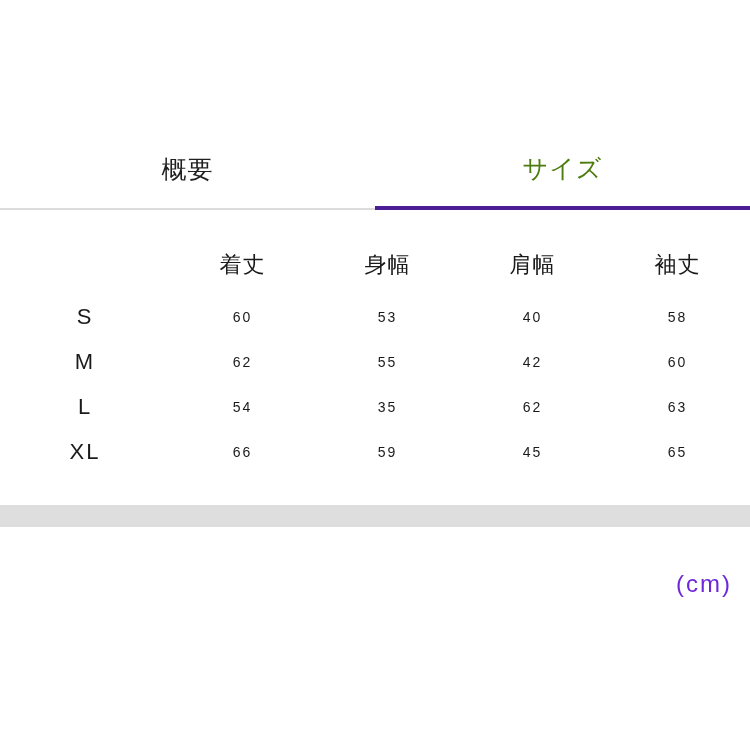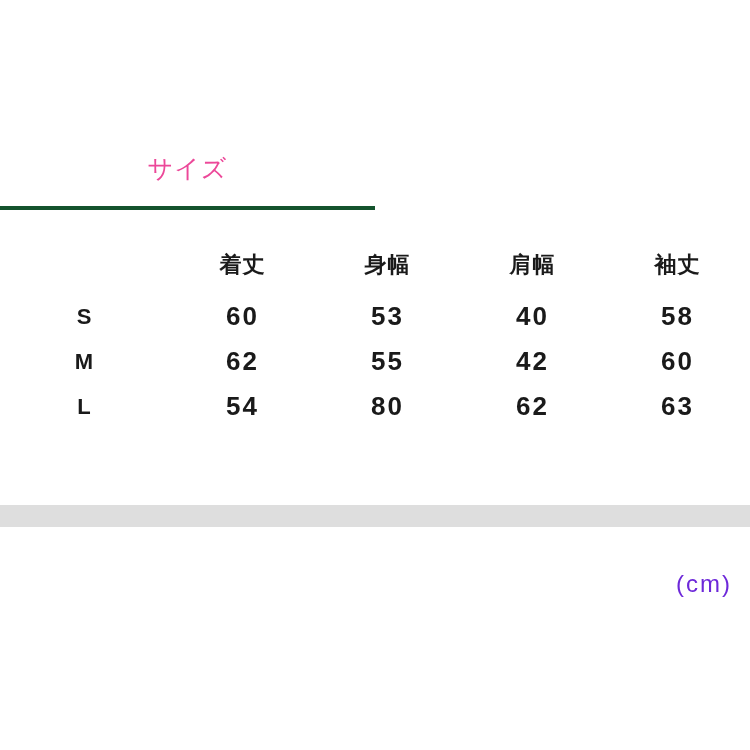--- a/index.html
+++ b/index.html
@@ -38,53 +38,53 @@
     justify-content: center;
     font-size: 25px;
     letter-spacing: 1px;
     color: #1f1f1f;
     border-bottom: 2px solid #dcdcdc;
     background: transparent;
     cursor: pointer;
     user-select: none;
   }
   .tab.active {
-    border-bottom: 4px solid #14532d;
-    color: #ec4899;
+    border-bottom: 4px solid #4c1d95;
+    color: #4d7c0f;
   }
 
   
   .size-table {
     position: absolute;
     top: 236px;
     left: 0;
     width: 750px;
     border-collapse: collapse;
     table-layout: fixed;
   }
   .size-table col.c-size { width: 170px; }
   .size-table col.c-col  { width: 145px; }
 
   .size-table th,
   .size-table td {
     text-align: center;
-    font-weight: bold;
+    font-weight: normal;
     font-size: 22px;
     color: #1a1a1a;
     padding: 0;
     height: 45px;
     vertical-align: middle;
     letter-spacing: 1px;
   }
   .size-table thead th {
     height: 58px;
     font-size: 22px;
   }
   .size-table tbody td {
-    font-size: 26px;
+    font-size: 14px;
     letter-spacing: 2px;
   }
   .size-table tbody td.size-label {
     font-size: 22px;
     letter-spacing: 2px;
   }
 
   
   .grey-band {
     position: absolute;
@@ -104,20 +104,23 @@
     letter-spacing: 2px;
     color: #6d28d9;
   }
 </style>
 </head>
 <body>
 
 <div class="page">
 
   <div class="tabs">
+    <div class="tab">
+      <span>概要</span>
+    </div>
     <div class="tab active">
       <span>サイズ</span>
     </div>
   </div>
 
   <table class="size-table">
     <colgroup>
       <col class="c-size">
       <col class="c-col">
       <col class="c-col">
@@ -144,23 +147,30 @@
       <tr>
         <td class="size-label">M</td>
         <td>62</td>
         <td>55</td>
         <td>42</td>
         <td>60</td>
       </tr>
       <tr>
         <td class="size-label">L</td>
         <td>54</td>
-        <td>80</td>
+        <td>35</td>
         <td>62</td>
         <td>63</td>
+      </tr>
+      <tr>
+        <td class="size-label">XL</td>
+        <td>66</td>
+        <td>59</td>
+        <td>45</td>
+        <td>65</td>
       </tr>
     </tbody>
   </table>
 
   <div class="grey-band"></div>
 
   <div class="unit-note">(cm)</div>
 
 </div>
 

